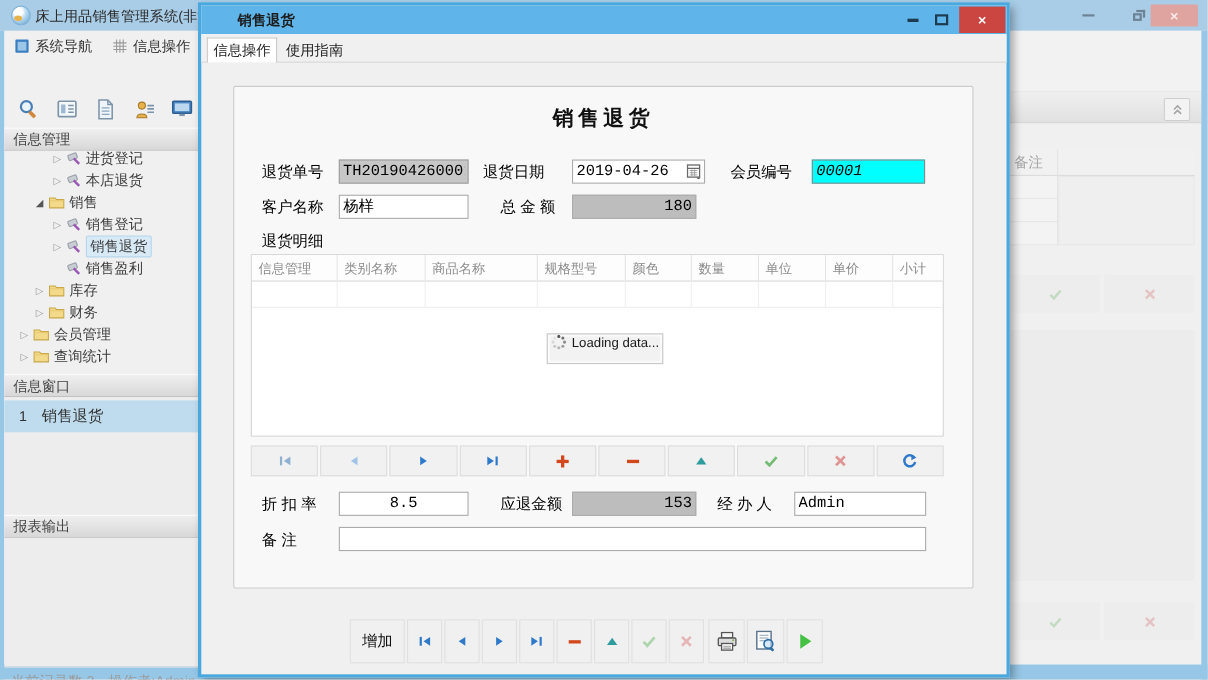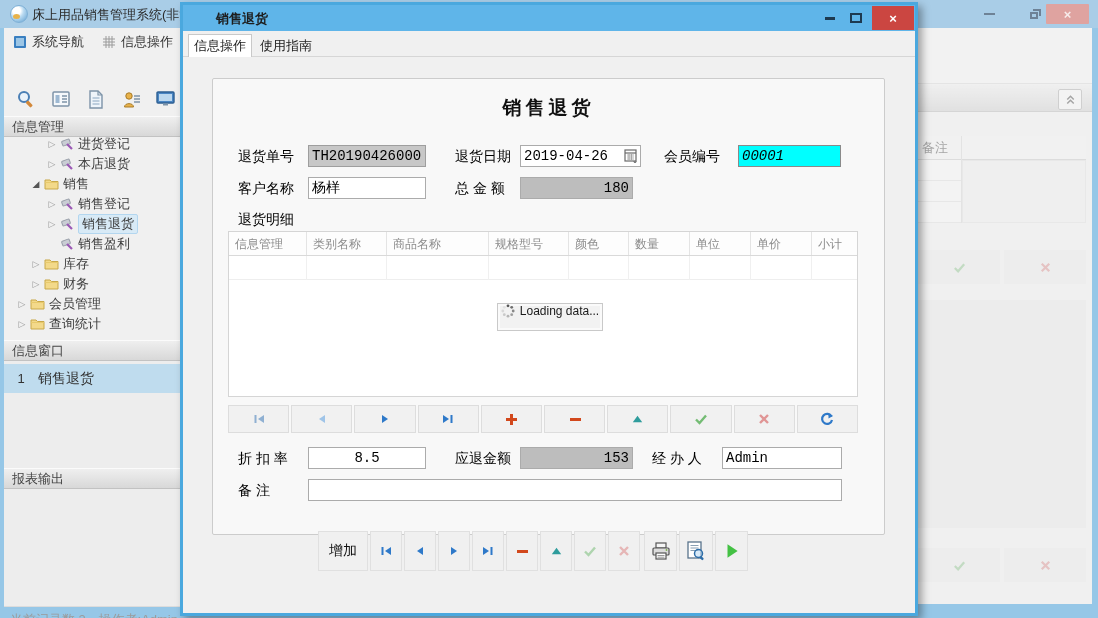--- a/index.html
+++ b/index.html
@@ -100,21 +100,21 @@
   .dt-h { font-size:12px; color:#8b8b8b; line-height:24px; padding-left:6px; border-right:1px solid #e4e4e4; flex:none; }
   .dt-rowline { display:flex; height:24px; border-bottom:1px solid #eeeeee; }
   .dt-c { border-right:1px solid #f0f0f0; flex:none; height:24px; }
   .loading-box { position:absolute; left:314px; top:298px; width:106px; height:28px; background:#f2f2f2;
                  border:1px solid #c9c9c9; box-shadow:inset 0 0 0 2px #fafafa; display:flex; justify-content:center; gap:5px; }
   .loading-text { font-size:12px; color:#1a1a1a; font-family:"Liberation Sans",sans-serif; }
 
   .navbar { position:absolute; left:45px; top:400px; width:630px; height:28px; display:flex; gap:2px; }
   .nav-btn { flex:1; background:#f1f1f1; border:1px solid #dddddd; display:flex; align-items:center; justify-content:center; }
 
-  .btm-toolbar { position:absolute; left:0; top:526px; width:732px; height:42px; }
+  .btm-toolbar { position:absolute; left:0; top:558px; width:732px; height:42px; }
   .bt-btn { position:absolute; top:0; height:40px; background:#f0f0f0; border:1px solid #e0e0e0; display:flex; align-items:center; justify-content:center; }
   .bt-add { left:135px; width:50px; font-size:14px; color:#111; } .c-blue-dim { color:#8fb0d2; }
   svg.ic { display:block; }
 </style>
 </head>
 <body>
 
 <svg width="0" height="0" style="position:absolute">
   <defs>
     <symbol id="sy-first" viewBox="0 0 16 16">
@@ -415,21 +415,21 @@
     <div class="dlg-tabstrip">
       <div class="dlg-tab active">信息操作</div>
       <div class="dlg-tab plain">使用指南</div>
     </div>
 
     <div class="dlg-panel"></div>
     <div class="dlg-heading">销售退货</div>
 
     <span class="f-label" style="left:55px;top:140px">退货单号</span>
     <input class="f-input ro" style="left: 125px; top: 140px; width: 118px;" readonly="" value="TH201904260001">
-    <span class="f-label" style="left:272px;top:140px">退货日期</span>
+    <span class="f-label" style="left:256px;top:140px">退货日期</span>
     <div class="date-wrap" style="left:337px;top:140px">
       <input value="2019-04-26" style="">
       <span class="cal-btn">
         <svg class="ic" width="14" height="14" viewBox="0 0 14 14">
             <rect x="1" y="1" width="11" height="11" fill="#fff" stroke="#6a6a6a" stroke-width="1.2"></rect>
             <path d="M1 4 H12" stroke="#6a6a6a" stroke-width="1.2"></path>
             <path d="M3 6 H10 M3 8 H10 M3 10 H10 M5 5 V11 M7.5 5 V11" stroke="#9a9a9a" stroke-width=".8"></path>
             <path d="M9 12.5 L13 12.5 L11 14.2 Z" fill="#555"></path>
           </svg>
       </span>

